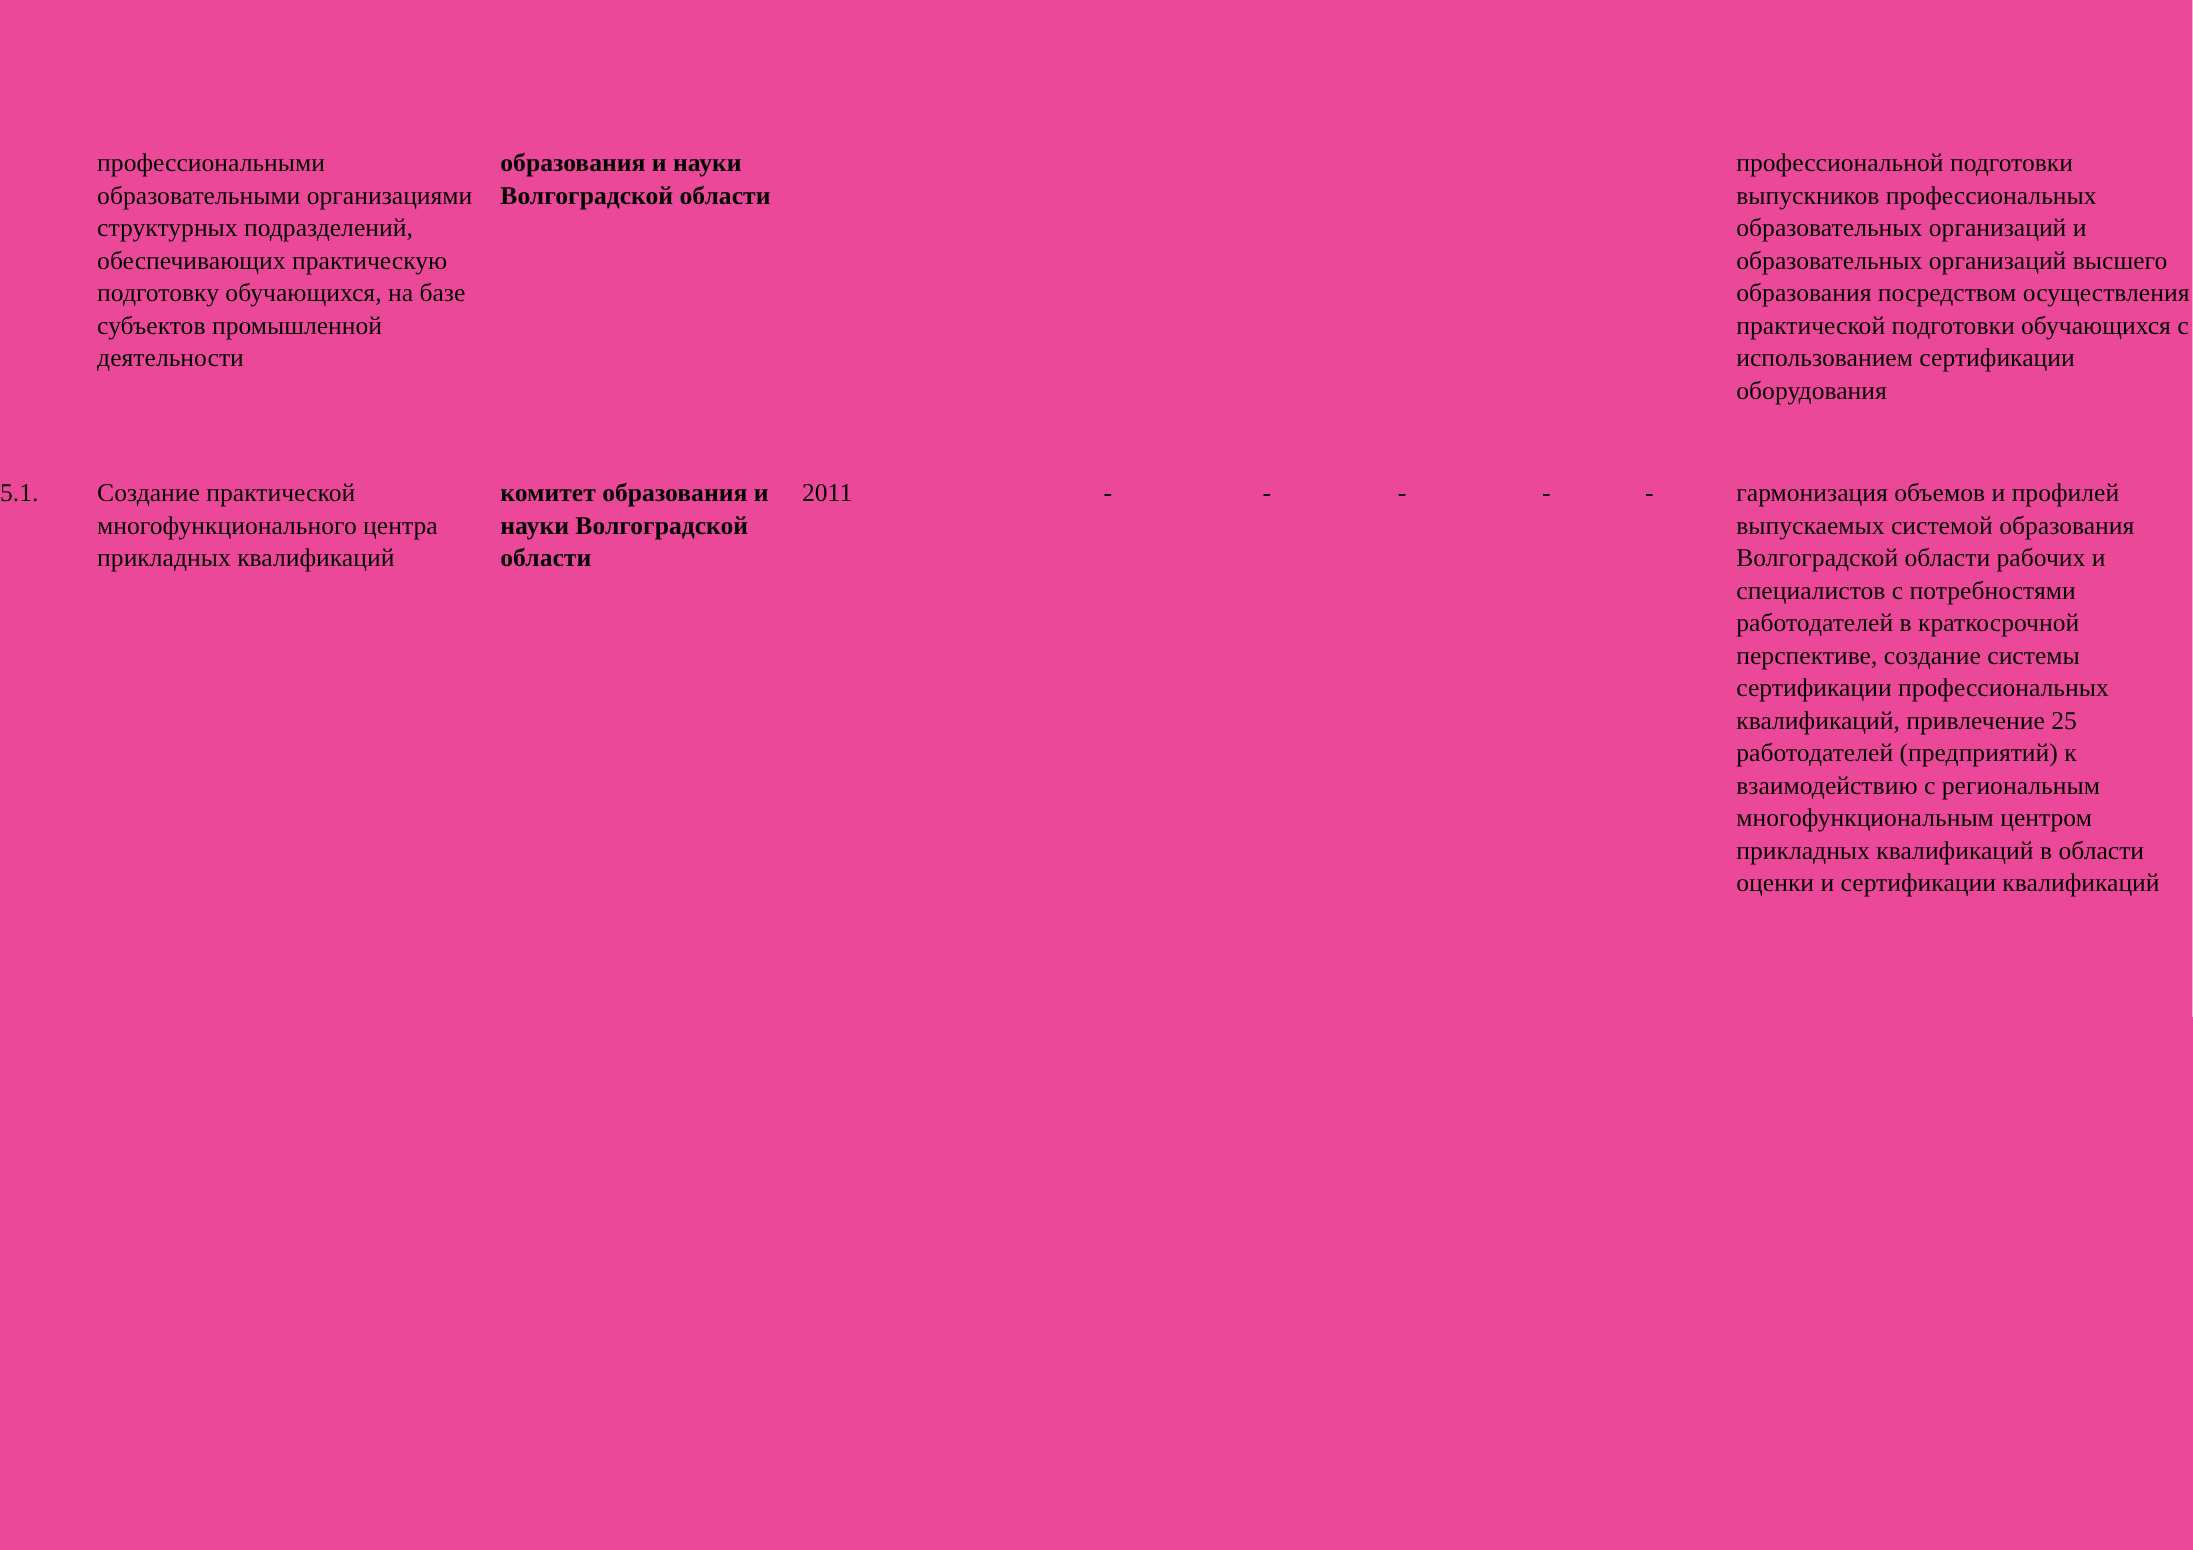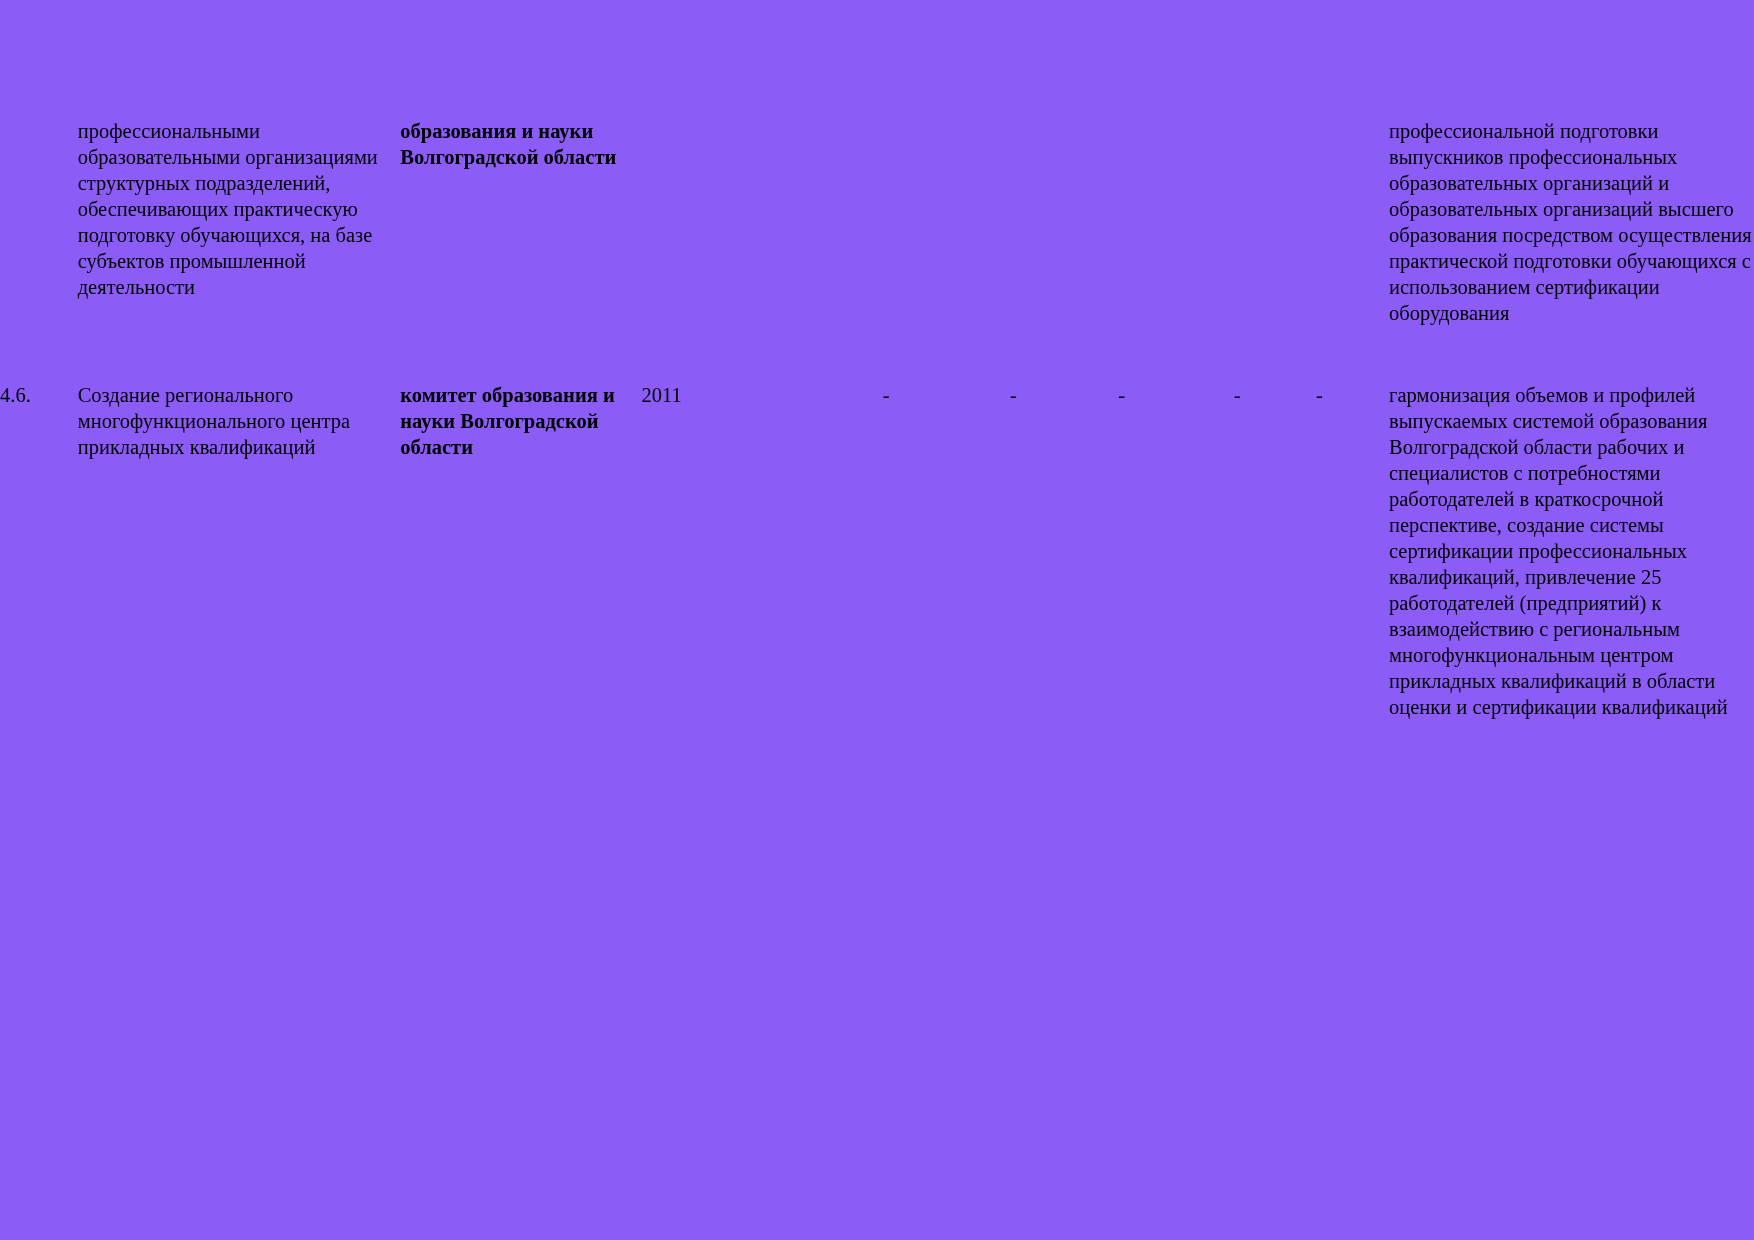--- a/index.html
+++ b/index.html
@@ -9,21 +9,21 @@
     background: #ffffff;
   }
   body {
     font-family: "Liberation Serif", "DejaVu Serif", serif;
     color: #000000;
   }
   .page {
     position: relative;
     width: 1754px;
     height: 1240px;
-    background: #8b5cf6;
+    background: #ec4899;
     overflow: hidden;
   }
   .doc-table {
     position: absolute;
     top: 0;
     left: 0;
     width: 1754px;
     border-collapse: collapse;
   }
   .doc-table td {
@@ -65,22 +65,22 @@
         <td class="col-year"></td>
         <td class="col-f1 fin-cell"></td>
         <td class="col-f2 fin-cell"></td>
         <td class="col-f3 fin-cell"></td>
         <td class="col-f4 fin-cell"></td>
         <td class="col-f5 fin-cell"></td>
         <td class="col-result">профессиональной подготовки выпускников профессиональных образовательных организаций и образовательных организаций высшего образования посредством осуществления практической подготовки обучающихся с использованием сертификации оборудования</td>
       </tr>
 
       <tr class="row-block-2">
-        <td class="col-num num-cell">4.6.</td>
-        <td class="col-measure">Создание регионального многофункционального центра прикладных квалификаций</td>
+        <td class="col-num num-cell">5.1.</td>
+        <td class="col-measure">Создание практической многофункционального центра прикладных квалификаций</td>
         <td class="col-executor">комитет образования и науки Волгоградской области</td>
         <td class="col-year">2011</td>
         <td class="col-f1 fin-cell">-</td>
         <td class="col-f2 fin-cell">-</td>
         <td class="col-f3 fin-cell">-</td>
         <td class="col-f4 fin-cell">-</td>
         <td class="col-f5 fin-cell">-</td>
         <td class="col-result">гармонизация объемов и профилей выпускаемых системой образования Волгоградской области рабочих и специалистов с потребностями работодателей в краткосрочной перспективе, создание системы сертификации профессиональных квалификаций, привлечение 25 работодателей (предприятий) к взаимодействию с региональным многофункциональным центром прикладных квалификаций в области оценки и сертификации квалификаций</td>
       </tr>
 

